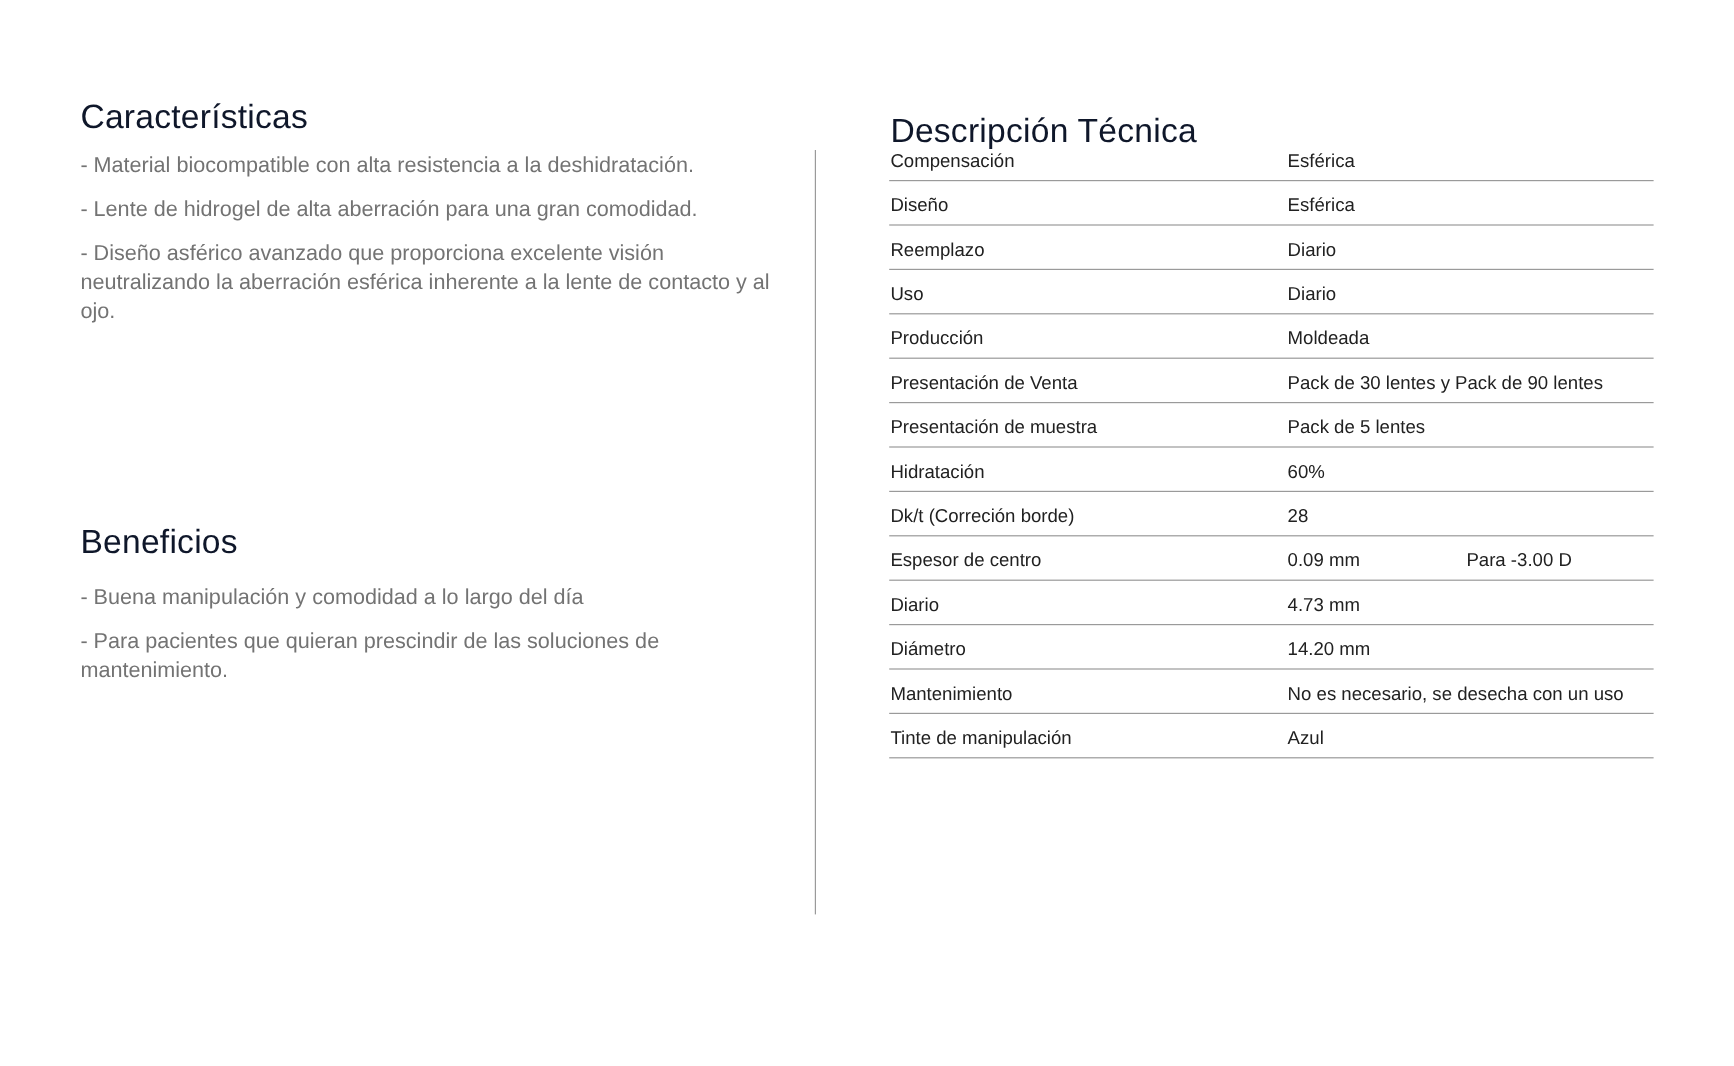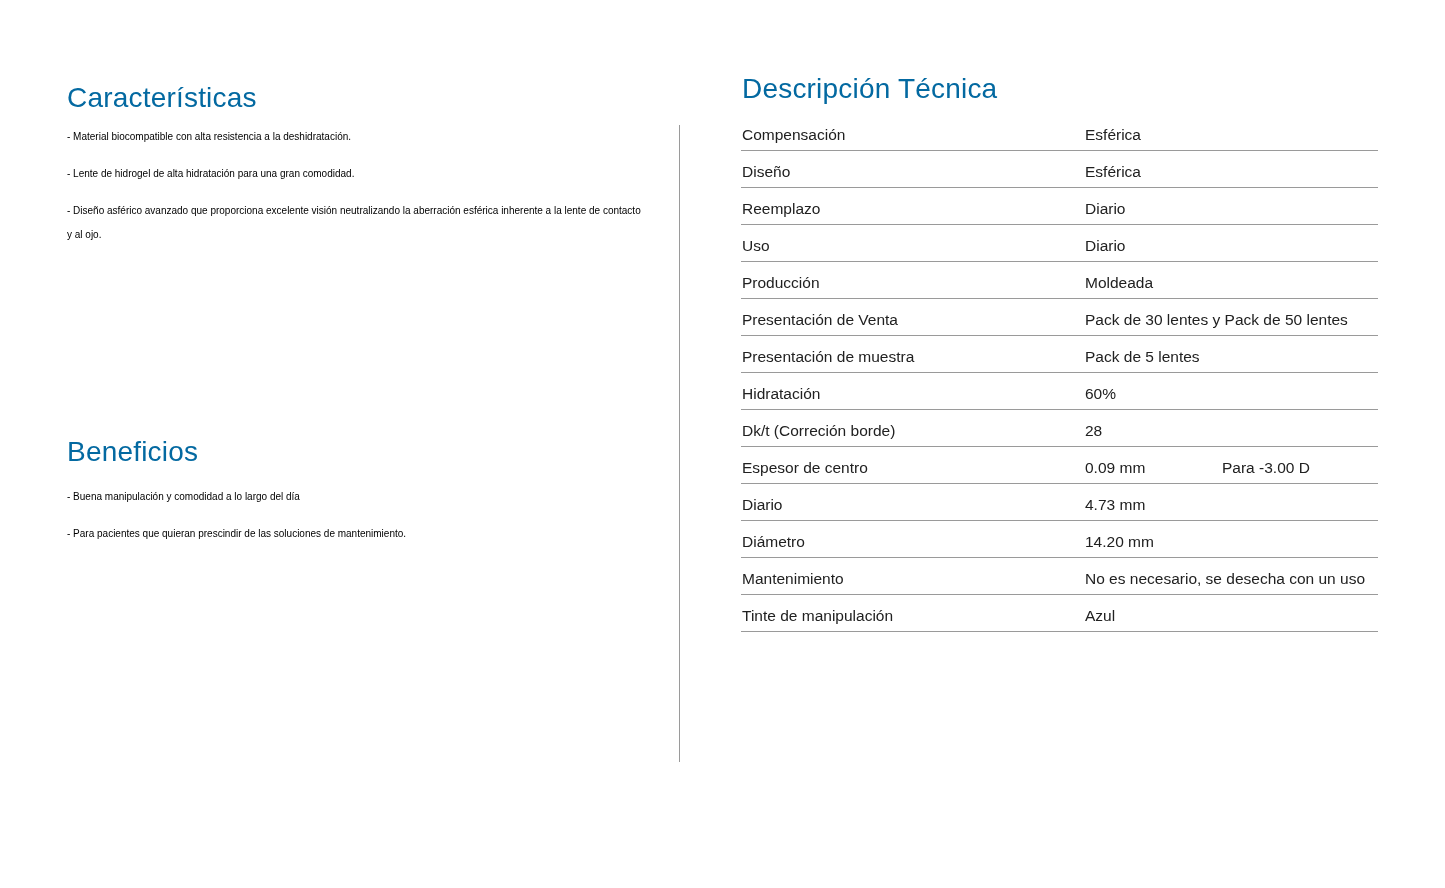--- a/index.html
+++ b/index.html
@@ -12,40 +12,40 @@
     height: 888px;
     position: relative;
     font-family: "Liberation Sans", sans-serif;
     color: #212121;
     overflow: hidden;
   }
   .section-title {
     position: absolute;
     font-size: 28px;
     font-weight: 400;
-    color: #0369a1;
+    color: #0f172a;
     letter-spacing: 0.2px;
     white-space: nowrap;
   }
   #caract-title { left: 67px; top: 63px; }
   #benef-title  { left: 67px; top: 417px; }
-  #desc-title   { left: 742px; top: 54px; }
+  #desc-title   { left: 742px; top: 74px; }
 
   .bullet-list {
     position: absolute;
     left: 67px;
     width: 575px;
   }
   #caract-list { top: 125px; }
   #benef-list  { top: 485px; }
   .bullet-list p {
     margin: 0 0 13px 0;
-    font-size: 10px;
+    font-size: 18px;
     line-height: 24px;
-    color: #000000;
+    color: #737373;
   }
 
   #divider {
     position: absolute;
     left: 679px;
     top: 125px;
     width: 1px;
     height: 637px;
     background: #9a9a9a;
   }
@@ -62,31 +62,31 @@
     border-bottom: 1px solid #9a9a9a;
   }
   .trow span {
     position: absolute;
     bottom: 6px;
     font-size: 15.5px;
     white-space: nowrap;
     color: #212121;
   }
   .tlabel { left: 1px; text-align: right; }
-  .tvalue { left: 344px; }
+  .tvalue { left: 332px; }
   .textra { left: 481px; }
 </style>
 </head>
 <body>
 
 <h1 id="caract-title" class="section-title">Características</h1>
 
 <div id="caract-list" class="bullet-list">
   <p>- Material biocompatible con alta resistencia a la deshidratación.</p>
-  <p>- Lente de hidrogel de alta hidratación para una gran comodidad.</p>
+  <p>- Lente de hidrogel de alta aberración para una gran comodidad.</p>
   <p>- Diseño asférico avanzado que proporciona excelente visión neutralizando la aberración esférica inherente a la lente de contacto y al ojo.</p>
 </div>
 
 <h1 id="benef-title" class="section-title">Beneficios</h1>
 
 <div id="benef-list" class="bullet-list">
   <p>- Buena manipulación y comodidad a lo largo del día</p>
   <p>- Para pacientes que quieran prescindir de las soluciones de mantenimiento.</p>
 </div>
 
@@ -115,21 +115,21 @@
     <span class="tvalue">Diario</span>
     <span class="textra"></span>
   </div>
   <div class="trow">
     <span class="tlabel">Producción</span>
     <span class="tvalue">Moldeada</span>
     <span class="textra"></span>
   </div>
   <div class="trow">
     <span class="tlabel">Presentación de Venta</span>
-    <span class="tvalue">Pack de 30 lentes y Pack de 50 lentes</span>
+    <span class="tvalue">Pack de 30 lentes y Pack de 90 lentes</span>
     <span class="textra"></span>
   </div>
   <div class="trow">
     <span class="tlabel">Presentación de muestra</span>
     <span class="tvalue">Pack de 5 lentes</span>
     <span class="textra"></span>
   </div>
   <div class="trow">
     <span class="tlabel">Hidratación</span>
     <span class="tvalue">60%</span>

